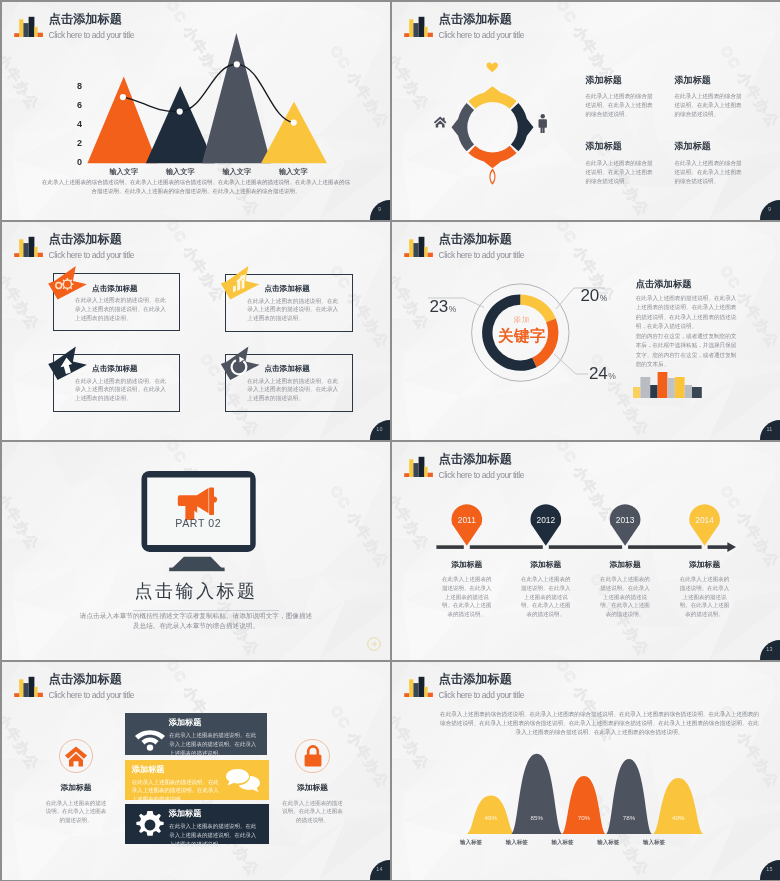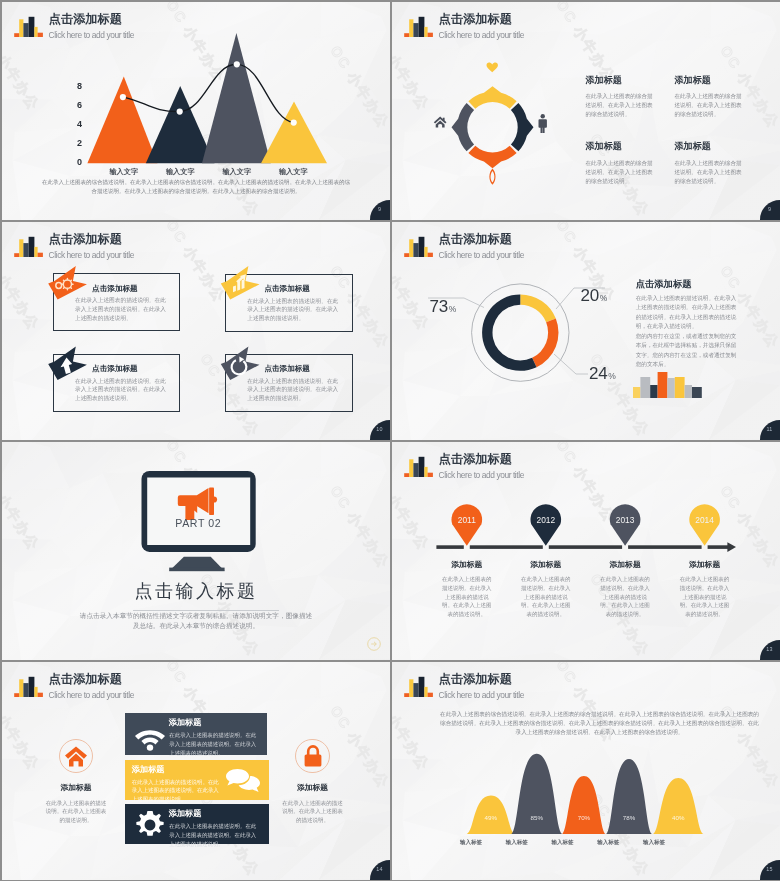--- a/index.html
+++ b/index.html
@@ -681,29 +681,33 @@
       <path d="M162,132 L184,152 L196,152"></path>
     </g>
     <g id="s4segs">
           <path fill="#fac53c" d="M128.30,72.40 A38.2,38.2 0 0 1 163.82,96.54 L154.15,100.37 A27.8,27.8 0 0 0 128.30,82.80 Z"></path>
           <path fill="#f2601a" d="M163.82,96.54 A38.2,38.2 0 0 1 144.56,145.16 L140.14,135.75 A27.8,27.8 0 0 0 154.15,100.37 Z"></path>
           <path fill="#1e2c3c" d="M144.56,145.16 A38.2,38.2 0 1 1 128.30,72.40 L128.30,82.80 A27.8,27.8 0 1 0 140.14,135.75 Z"></path>
         </g>
   </svg>
 
   <div class="s4c s4c57">
-    <span class="s4num">73</span><span class="s4pct">%</span>
+    <span class="s4num">23</span><span class="s4pct">%</span>
   </div>
   <div class="s4c s4c19">
     <span class="s4num">20</span><span class="s4pct">%</span>
   </div>
   <div class="s4c s4c24">
     <span class="s4num">24</span><span class="s4pct">%</span>
   </div>
 
+  <div class="s4center">
+    <div class="s4small">添加</div>
+    <div class="s4big">关键字</div>
+  </div>
 
   <div class="s4title">点击添加标题</div>
   <div class="s4body">
     <div>在此录入上述图表的描述说明。在此录入上述图表的描述说明。在此录入上述图表的描述说明。在此录入上述图表的描述说明，在此录入描述说明。</div>
     <div>您的内容打在这里，或者通过复制您的文本后，在此框中选择粘贴，并选择只保留文字。您的内容打在这里，或者通过复制您的文本后。</div>
   </div>
   <svg class="s4bars" width="80" height="30" viewBox="0 0 80 30">
         <g id="s4bargrp">
           <rect x="0.0" y="17.0" width="7.4" height="11" fill="#fad15e"></rect>
           <rect x="7.4" y="7.0" width="9.8" height="21" fill="#b9bcc1"></rect>

